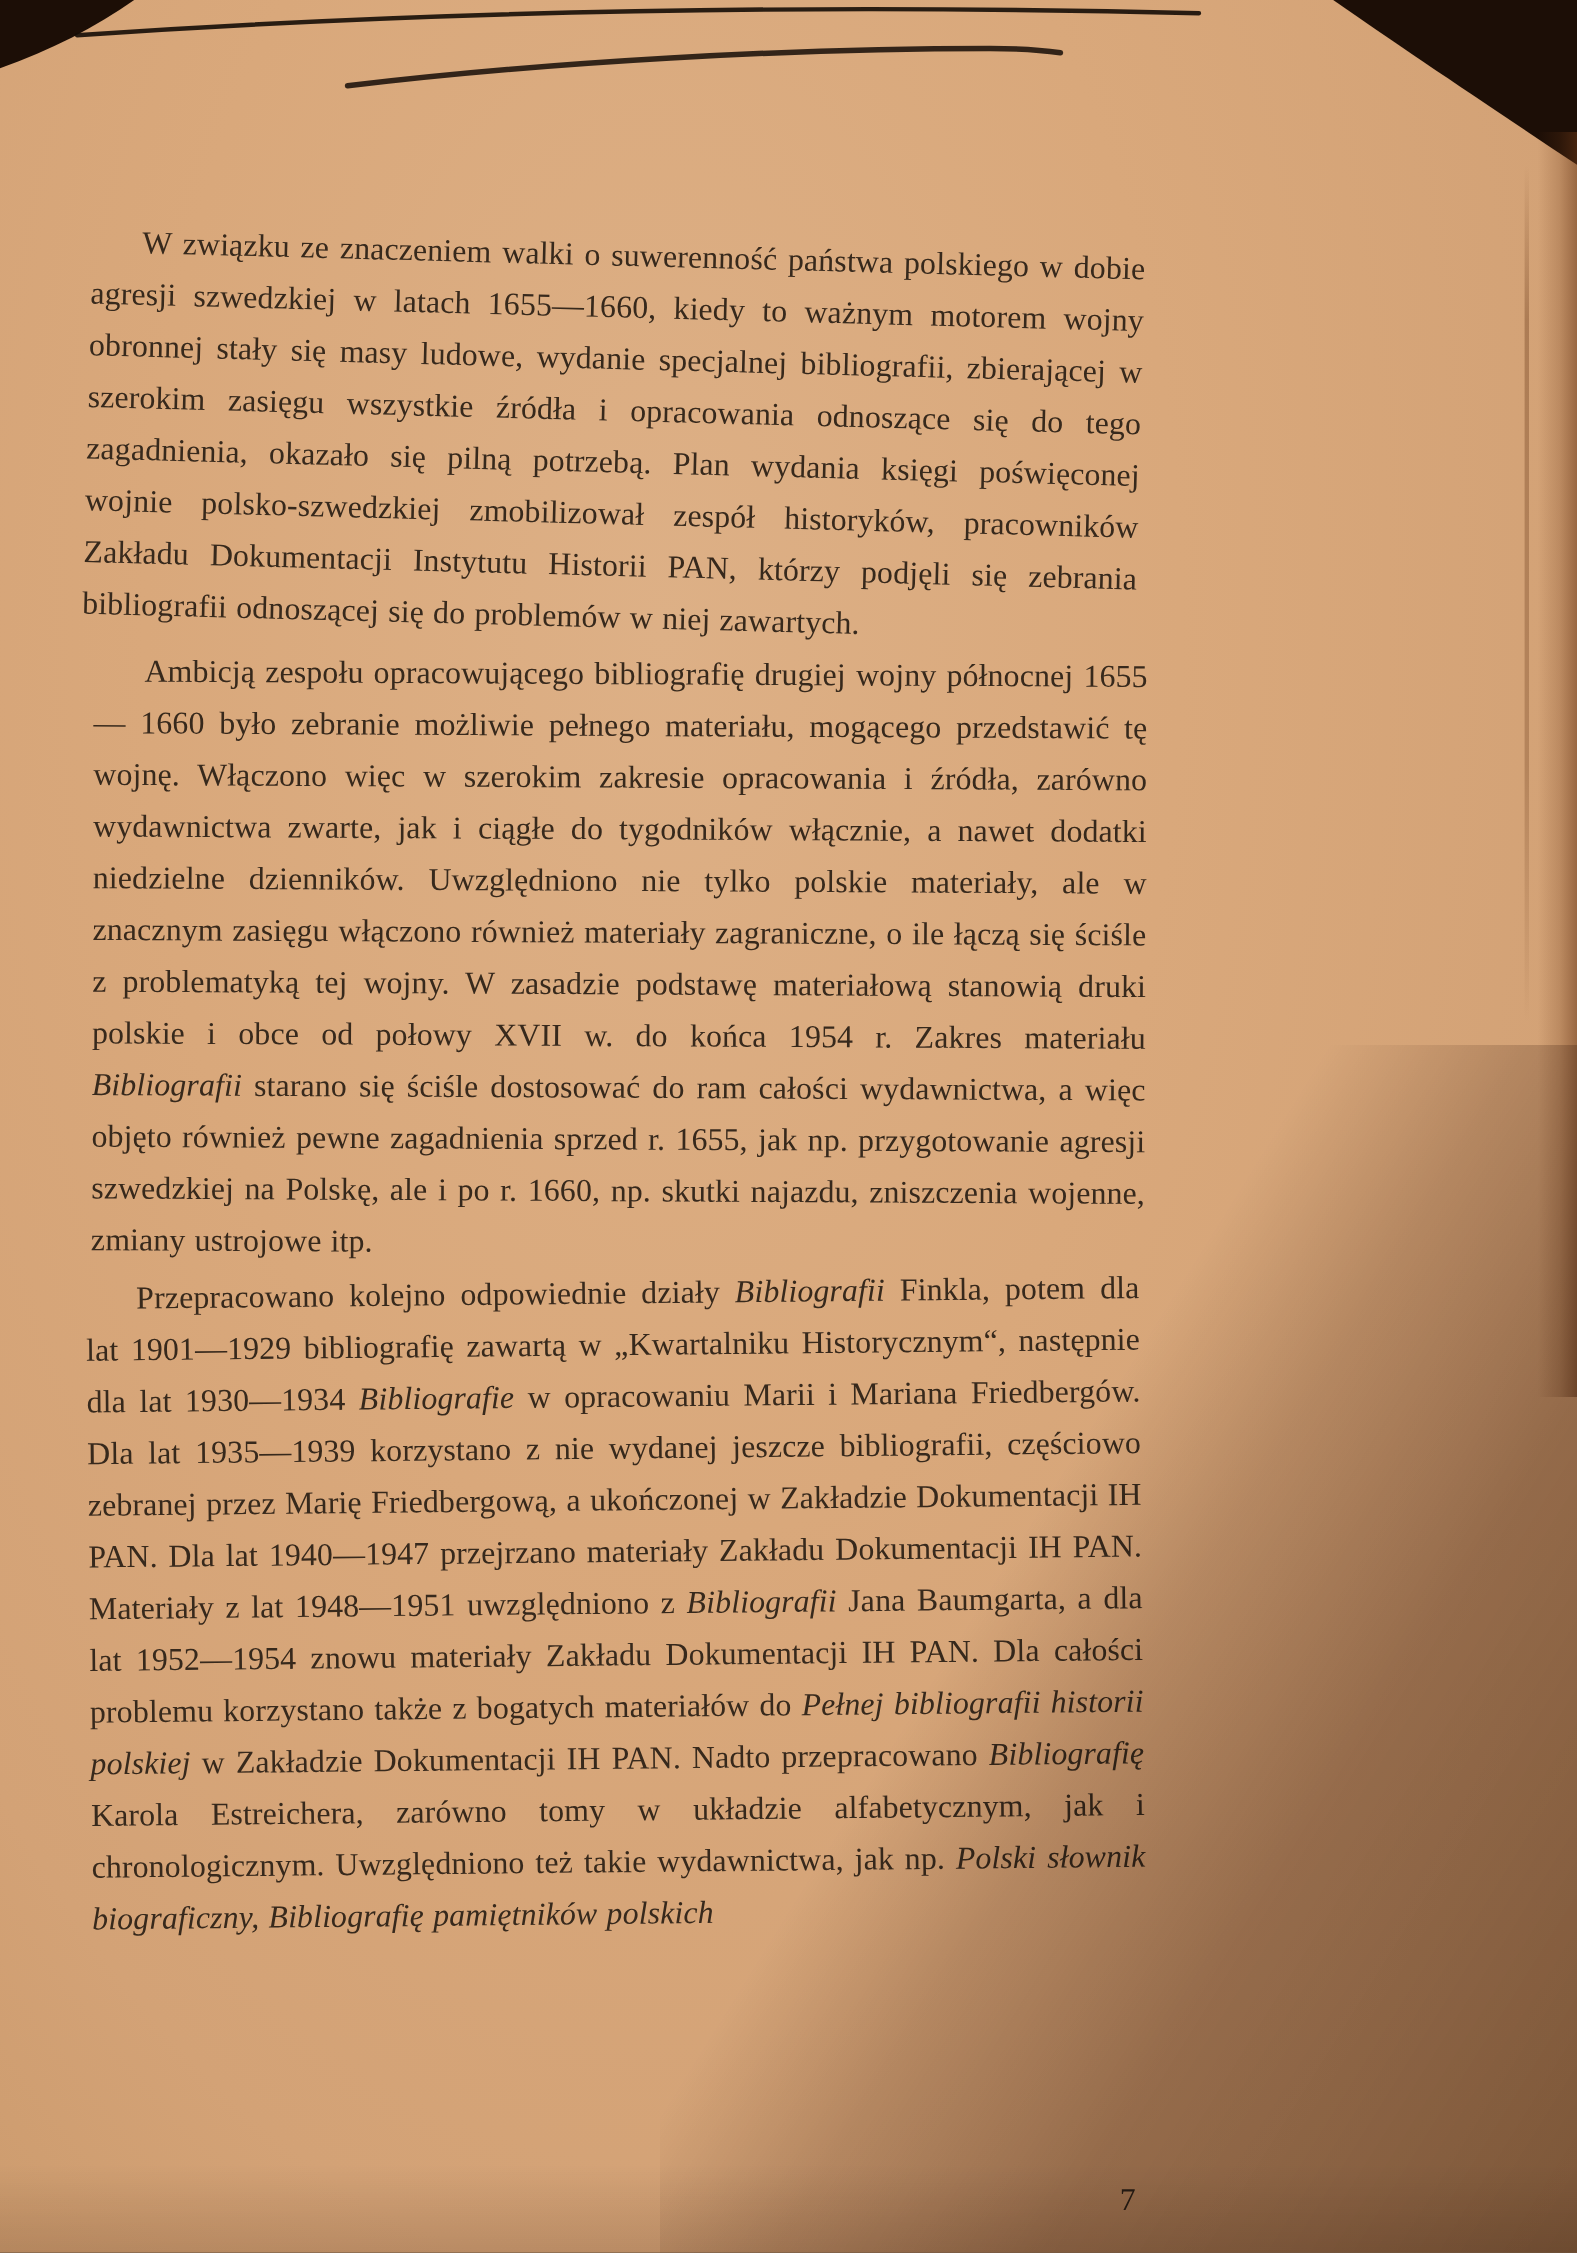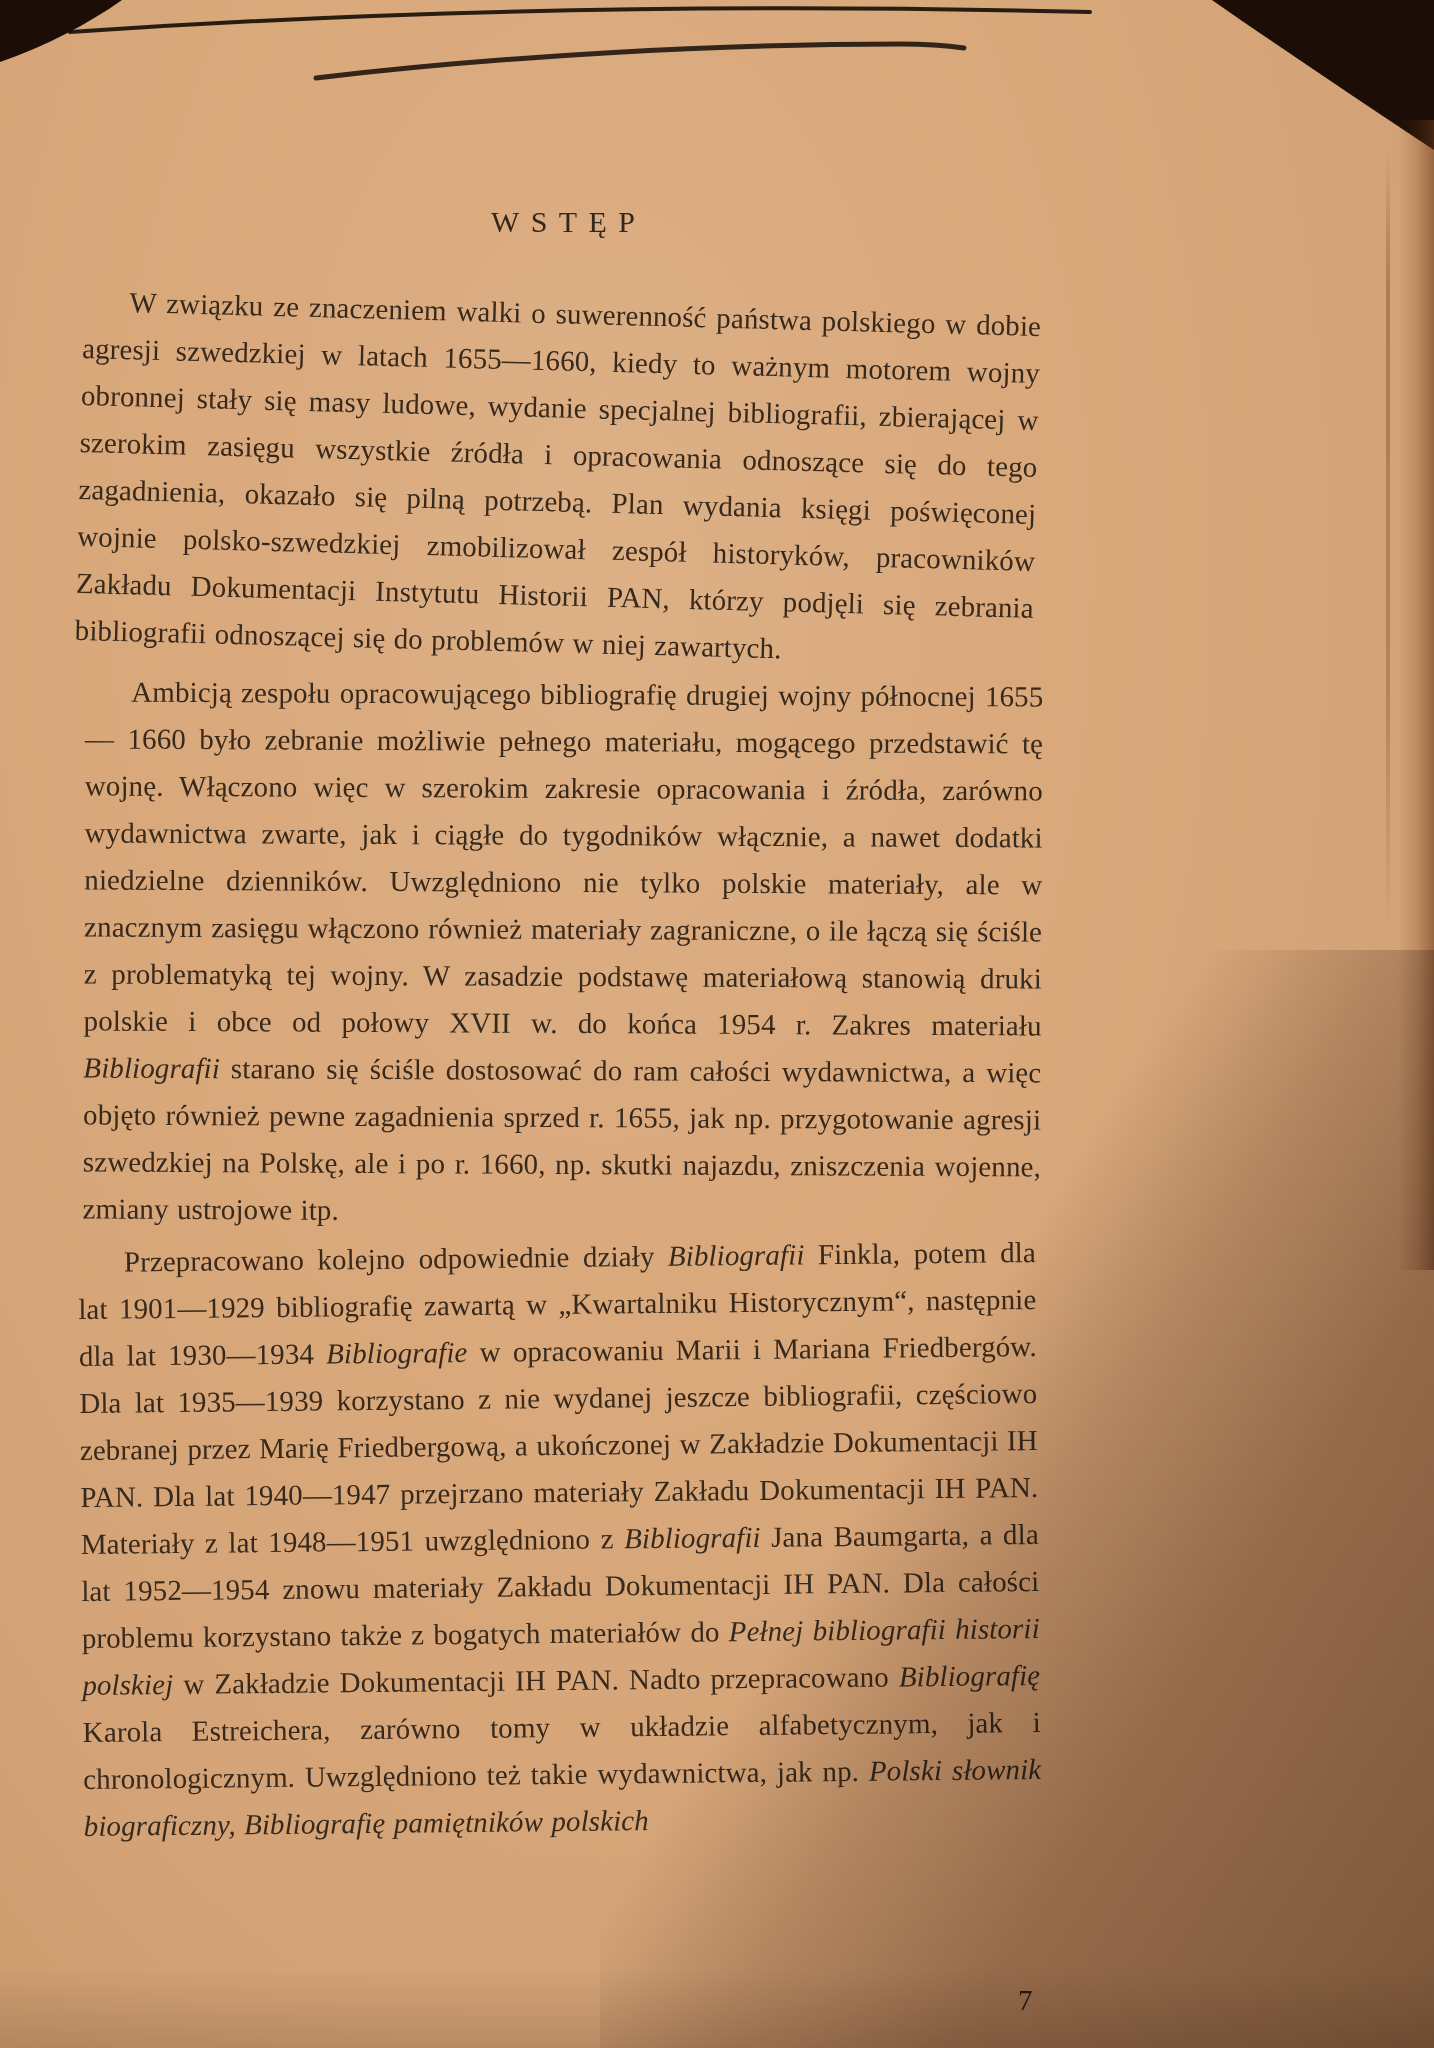--- a/index.html
+++ b/index.html
@@ -72,21 +72,20 @@
   <path d="M0,0 L122,0 C88,24 46,46 0,62 Z" fill="#1c0e06"></path>
   <path d="M1212,0 L1434,0 L1434,150 C1356,98 1272,42 1212,0 Z" fill="#1c0e06"></path>
   <path d="M70,32 C420,8 760,4 1090,12" stroke="#150d07" stroke-width="4" fill="none" stroke-linecap="round" opacity="0.9"></path>
   <path d="M316,78 C500,56 720,44 900,44 C930,44 950,46 964,48" stroke="#150d07" stroke-width="5" fill="none" stroke-linecap="round" opacity="0.85"></path>
 </svg>
 
 <div class="right-edge"></div>
 <div class="edge-crease"></div>
 
 <div class="text-block">
-  <h1 class="title">WSTĘP</h1>
 
   <p class="para p1"><span>W związku ze znaczeniem walki o suwerenność państwa polskiego w dobie agresji szwedzkiej w latach 1655—1660, kiedy to ważnym motorem wojny obronnej stały się masy ludowe, wydanie specjalnej bibliografii, zbierającej w szerokim zasięgu wszystkie źródła i opracowania odnoszące się do tego zagadnienia, okazało się pilną potrzebą. Plan wydania księgi poświęconej wojnie polsko-szwedzkiej zmobilizował zespół historyków, pracowników Zakładu Dokumentacji Instytutu Historii PAN, którzy podjęli się zebrania bibliografii odnoszącej się do problemów w niej zawartych.</span></p>
 
   <p class="para p2"><span>Ambicją zespołu opracowującego bibliografię drugiej wojny północnej 1655 — 1660 było zebranie możliwie pełnego materiału, mogącego przedstawić tę wojnę. Włączono więc w szerokim zakresie opracowania i źródła, zarówno wydawnictwa zwarte, jak i ciągłe do tygodników włącznie, a nawet dodatki niedzielne dzienników. Uwzględniono nie tylko polskie materiały, ale w znacznym zasięgu włączono również materiały zagraniczne, o ile łączą się ściśle z problematyką tej wojny. W zasadzie podstawę materiałową stanowią druki polskie i obce od połowy XVII w. do końca 1954 r. Zakres materiału </span><span class="it">Bibliografii</span><span> starano się ściśle dostosować do ram całości wydawnictwa, a więc objęto również pewne zagadnienia sprzed r. 1655, jak np. przygotowanie agresji szwedzkiej na Polskę, ale i po r. 1660, np. skutki najazdu, zniszczenia wojenne, zmiany ustrojowe itp.</span></p>
 
   <p class="para p3"><span>Przepracowano kolejno odpowiednie działy </span><span class="it">Bibliografii</span><span> Finkla, potem dla lat 1901—1929 bibliografię zawartą w „Kwartalniku Historycznym“, następnie dla lat 1930—1934 </span><span class="it">Bibliografie</span><span> w opracowaniu Marii i Mariana Friedbergów. Dla lat 1935—1939 korzystano z nie wydanej jeszcze bibliografii, częściowo zebranej przez Marię Friedbergową, a ukończonej w Zakładzie Dokumentacji IH PAN. Dla lat 1940—1947 przejrzano materiały Zakładu Dokumentacji IH PAN. Materiały z lat 1948—1951 uwzględniono z </span><span class="it">Bibliografii</span><span> Jana Baumgarta, a dla lat 1952—1954 znowu materiały Zakładu Dokumentacji IH PAN. Dla całości problemu korzystano także z bogatych materiałów do </span><span class="it">Pełnej bibliografii historii polskiej</span><span> w Zakładzie Dokumentacji IH PAN. Nadto przepracowano </span><span class="it">Bibliografię</span><span> Karola Estreichera, zarówno tomy w układzie alfabetycznym, jak i chronologicznym. Uwzględniono też takie wydawnictwa, jak np. </span><span class="it">Polski słownik biograficzny, Bibliografię pamiętników polskich</span></p>
 </div>
 
 <div class="page-number">7</div>
 

